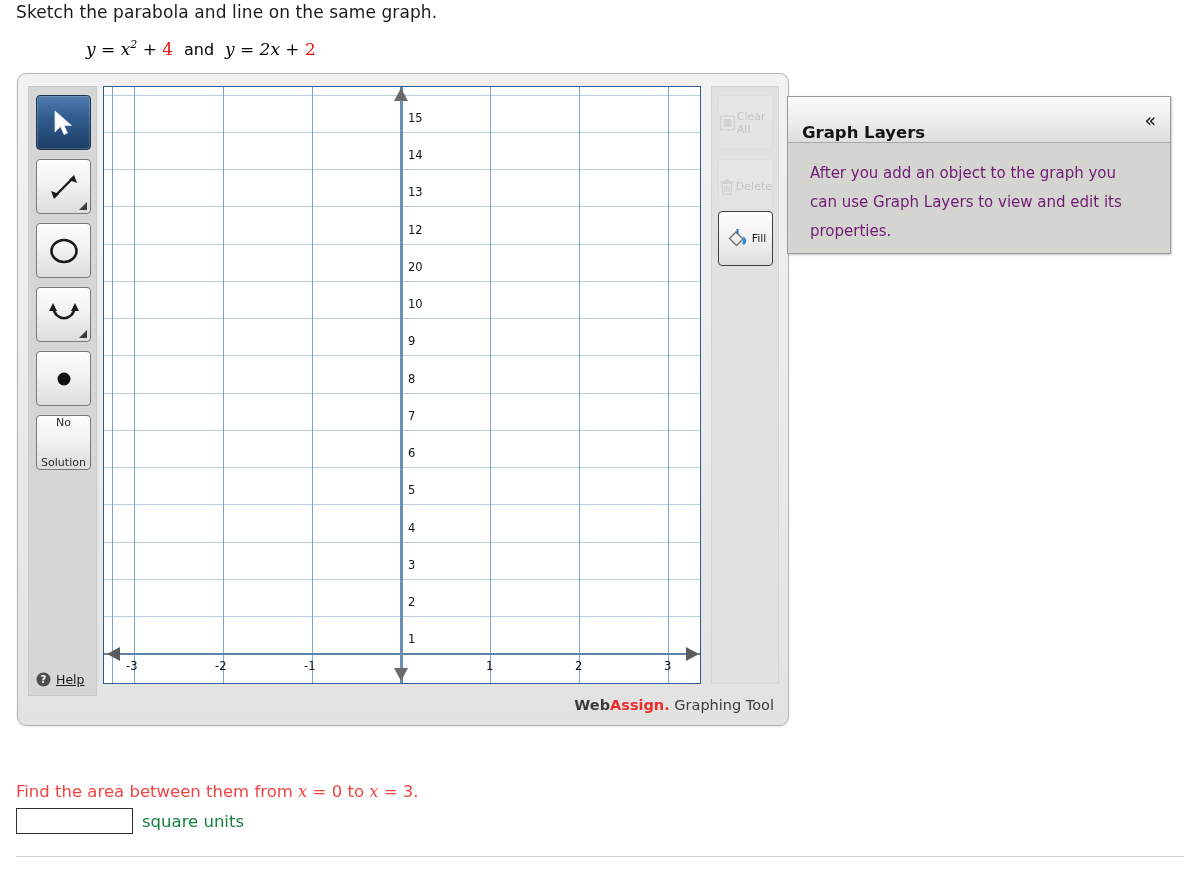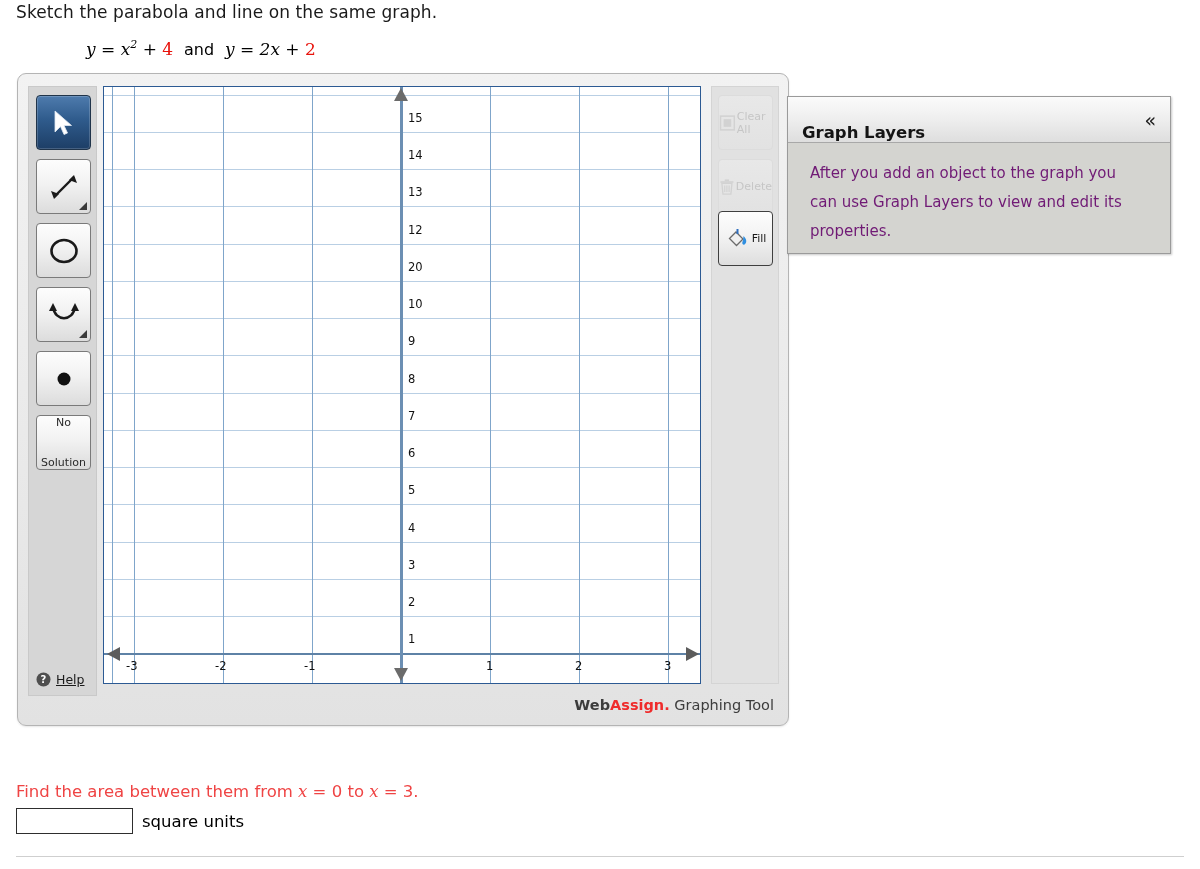--- a/index.html
+++ b/index.html
@@ -329,21 +329,21 @@
     height: 26px;
     border: 1px solid #2e2e2e;
     background: #fff;
     box-sizing: border-box;
     font-family: "DejaVu Sans", sans-serif;
     font-size: 14px;
     padding: 0 4px;
   }
   .answer-units {
     font-size: 16.5px;
-    color: #000000;
+    color: #15803d;
   }
   .bottom-rule {
     position: absolute;
     left: 16px;
     right: 16px;
     top: 856px;
     height: 1px;
     background: #cfcfcf;
   }
 </style>

